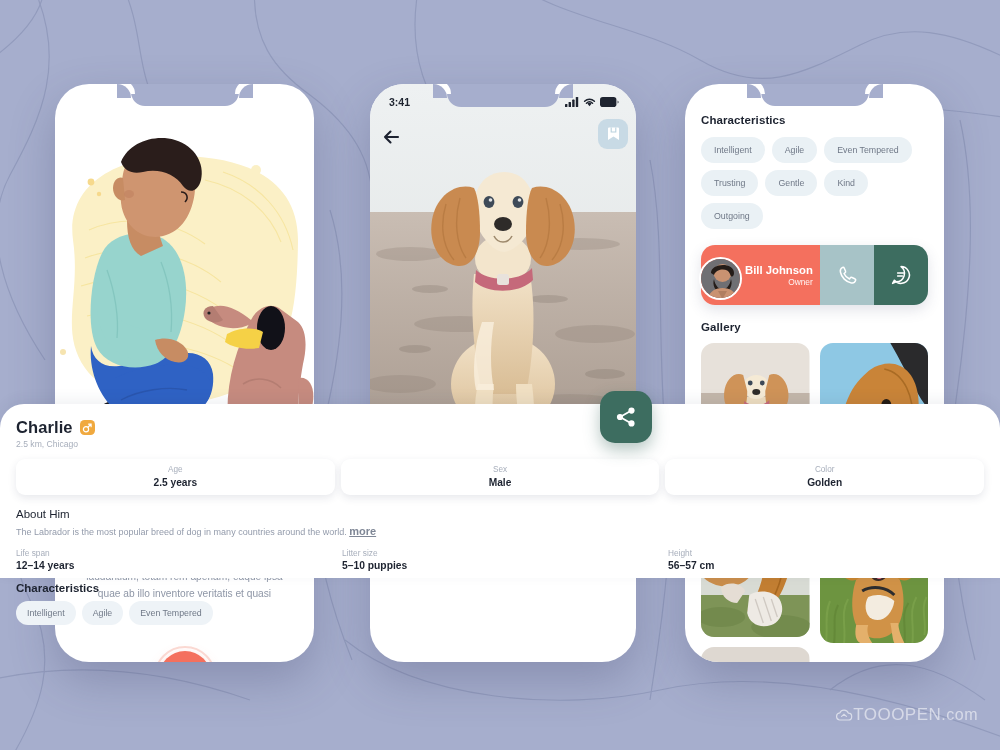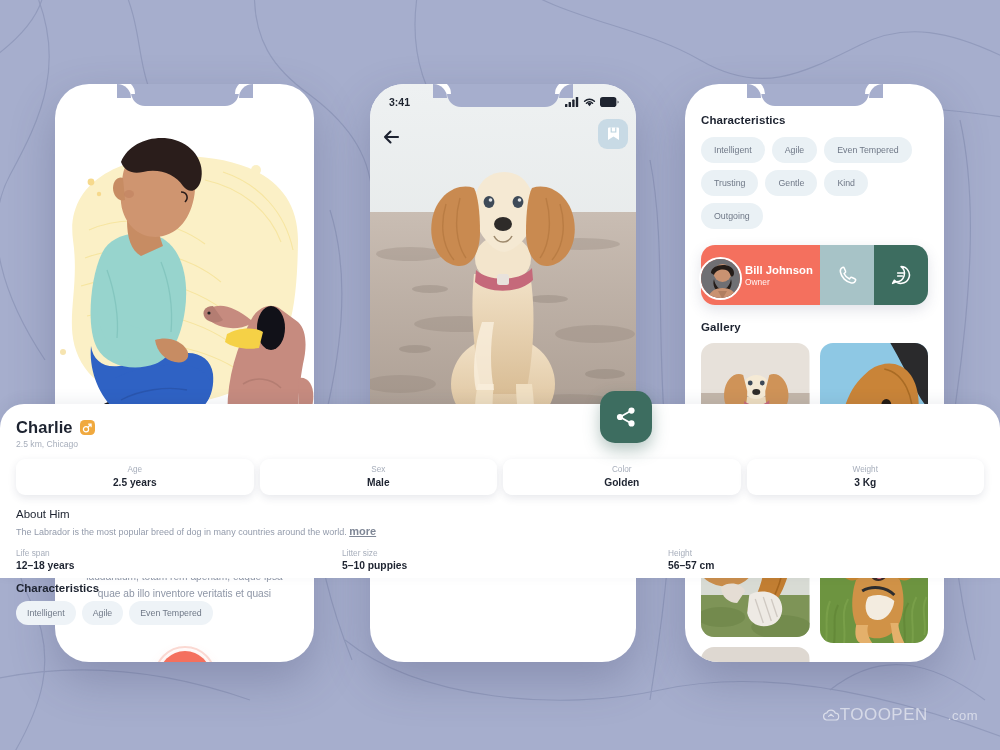--- a/index.html
+++ b/index.html
@@ -126,39 +126,39 @@
   }
   .owner-card {
     margin-top:16px; height:60px; border-radius:14px; overflow:hidden;
     display:flex; align-items:stretch; box-shadow:0 5px 14px rgba(60,66,105,.15);
   }
   .owner-main {
     flex:1; background:#f4705e; display:flex; align-items:center;
     padding-left:44px; color:#fff;
   }
   .owner-name { font-size:11.3px; font-weight:bold; }
-  .owner-role { font-size:8.4px; opacity:.93; margin-top:1px; }
+  .owner-role { font-size:8.4px; opacity:.93; margin-top:1px;text-align:right; }
   .owner-avatar {
     position:absolute; left:14px; width:43px; height:43px; border-radius:50%;
     overflow:hidden; border:2.5px solid #fff; z-index:3; margin-top:7px;
   }
   .call-btn { width:54px; background:#a7c3c7; display:flex; align-items:center; justify-content:center; cursor:pointer; }
   .msg-btn  { width:54px; background:#3d6d60; display:flex; align-items:center; justify-content:center; cursor:pointer; }
   .gallery-h { margin-top:16px; }
   .gallery { display:flex; gap:10px; margin-top:10px; }
   .gcol { flex:1; display:flex; flex-direction:column; gap:10px; }
   .gimg { width:100%; border-radius:13px; overflow:hidden; cursor:pointer; }
 
   
   .watermark {
     position:absolute; right:22px; bottom:25px; z-index:5;
     display:flex; align-items:center; 
     color:rgba(255,255,255,.55); font-size:17px; letter-spacing:.5px;
   }
-  .wm-sub { font-size:13px;margin-left:20px; }
+  .wm-sub { font-size:16px; }
 </style>
 </head>
 <body>
 
 <svg class="bg-waves" viewBox="0 0 1000 750" preserveAspectRatio="none">
   <rect width="1000" height="750" fill="#a6aecd"></rect>
   <g fill="none" stroke="#8f98ba" stroke-width="1.2" opacity=".85">
     <path d="M-10 60 C 60 10, 50 -30, 30 -60"></path>
     <path d="M30 -20 C 70 60, 40 120, 10 175 C -20 230, 5 300, 45 360"></path>
     <path d="M120 -20 C 150 40, 130 90, 175 120"></path>
@@ -367,36 +367,32 @@
       <div class="stat-v">2.5 years</div>
     </div>
     <div class="stat-card">
       <div class="stat-k">Sex</div>
       <div class="stat-v">Male</div>
     </div>
     <div class="stat-card">
       <div class="stat-k">Color</div>
       <div class="stat-v">Golden</div>
     </div>
-    <div class="stat-card">
-      <div class="stat-k">Weight</div>
-      <div class="stat-v">3 Kg</div>
-    </div>
   </div>
 
   <div class="about-h">About Him</div>
   <div class="about-p">
     <span>The Labrador is the most popular breed of dog in many countries around the world.</span>
     <span class="more-link">more</span>
   </div>
 
   <div class="fact-row">
     <div class="fact">
       <div class="fact-k">Life span</div>
-      <div class="fact-v">12–18 years</div>
+      <div class="fact-v">12–14 years</div>
     </div>
     <div class="fact">
       <div class="fact-k">Litter size</div>
       <div class="fact-v">5–10 puppies</div>
     </div>
     <div class="fact">
       <div class="fact-k">Height</div>
       <div class="fact-v">56–57 cm</div>
     </div>
   </div>

